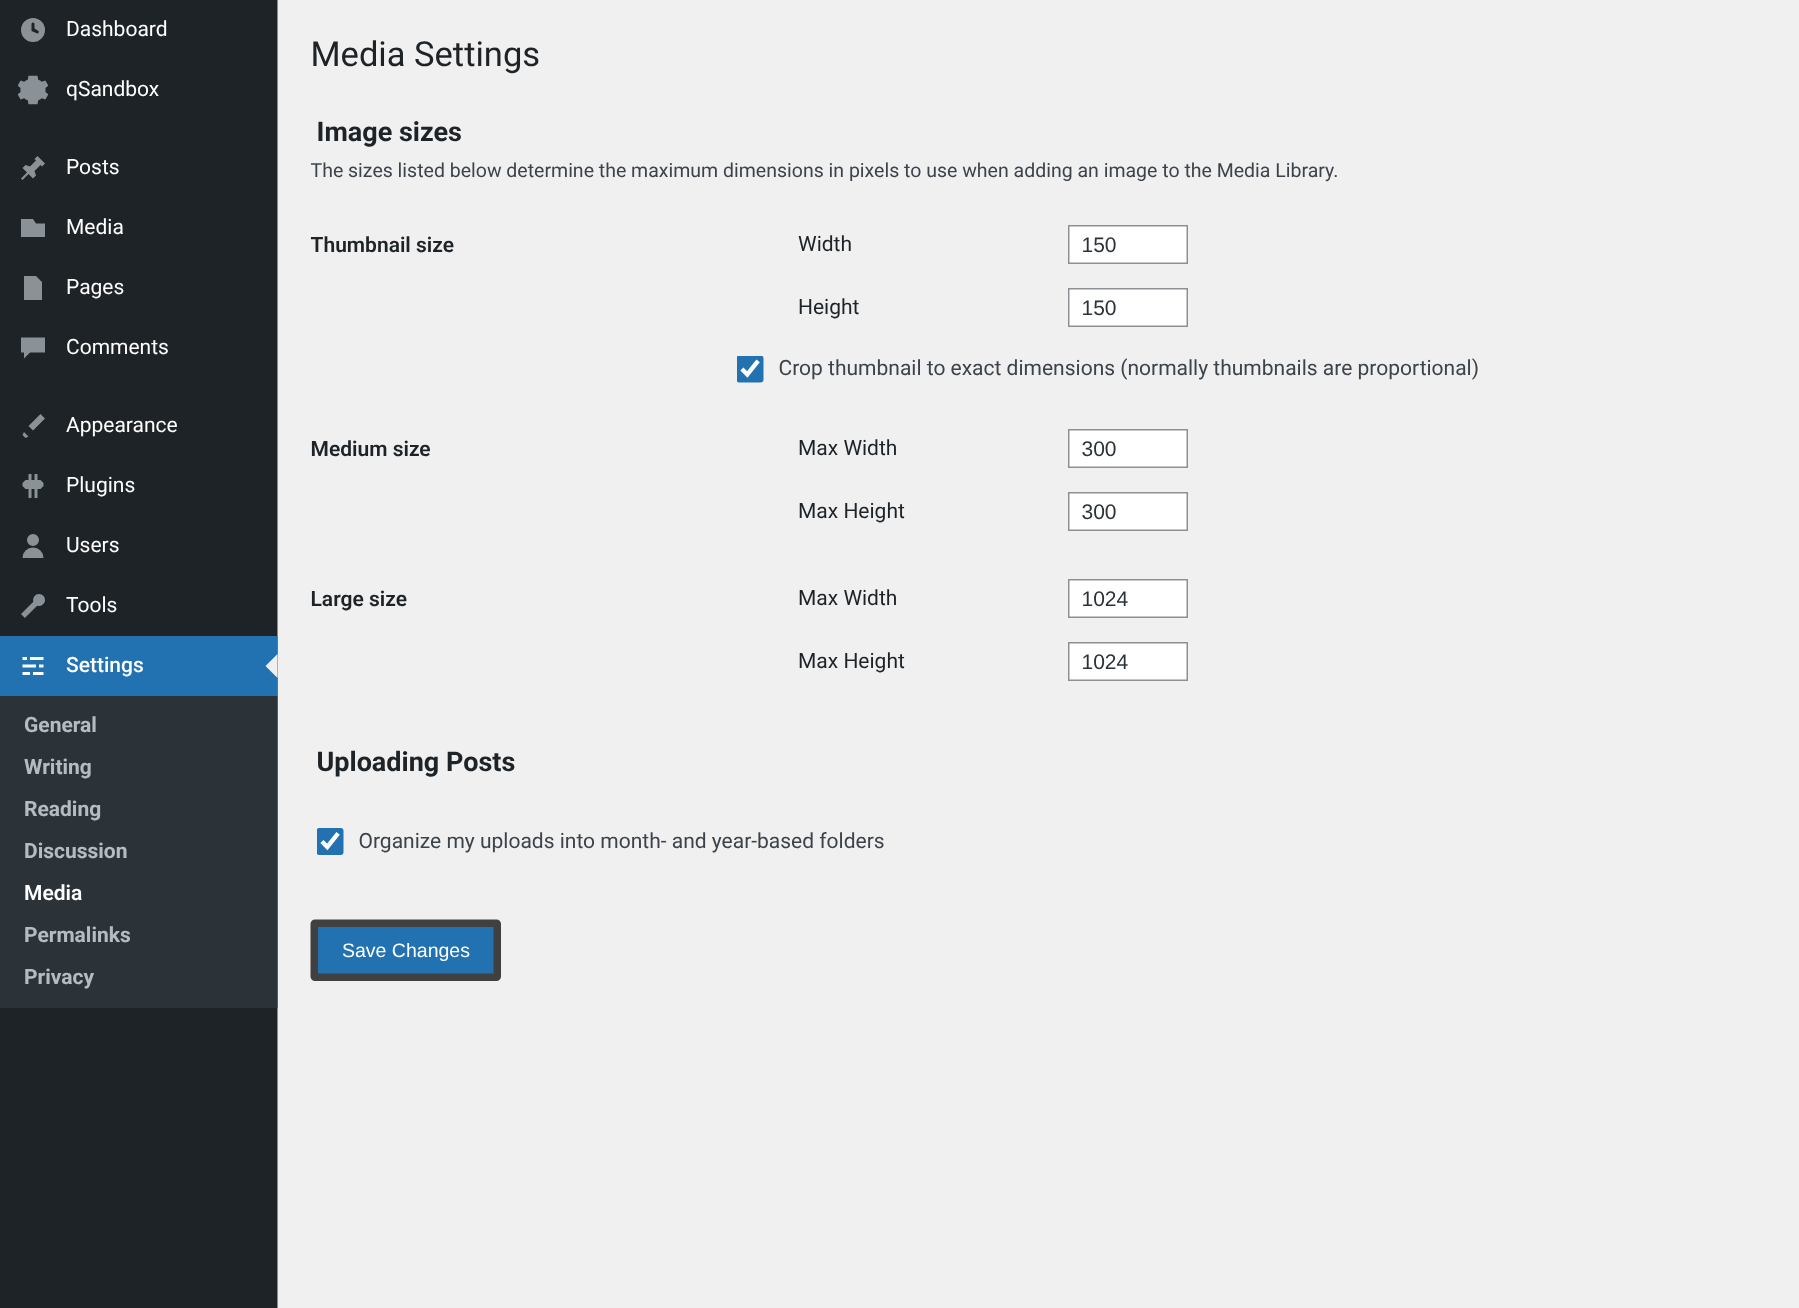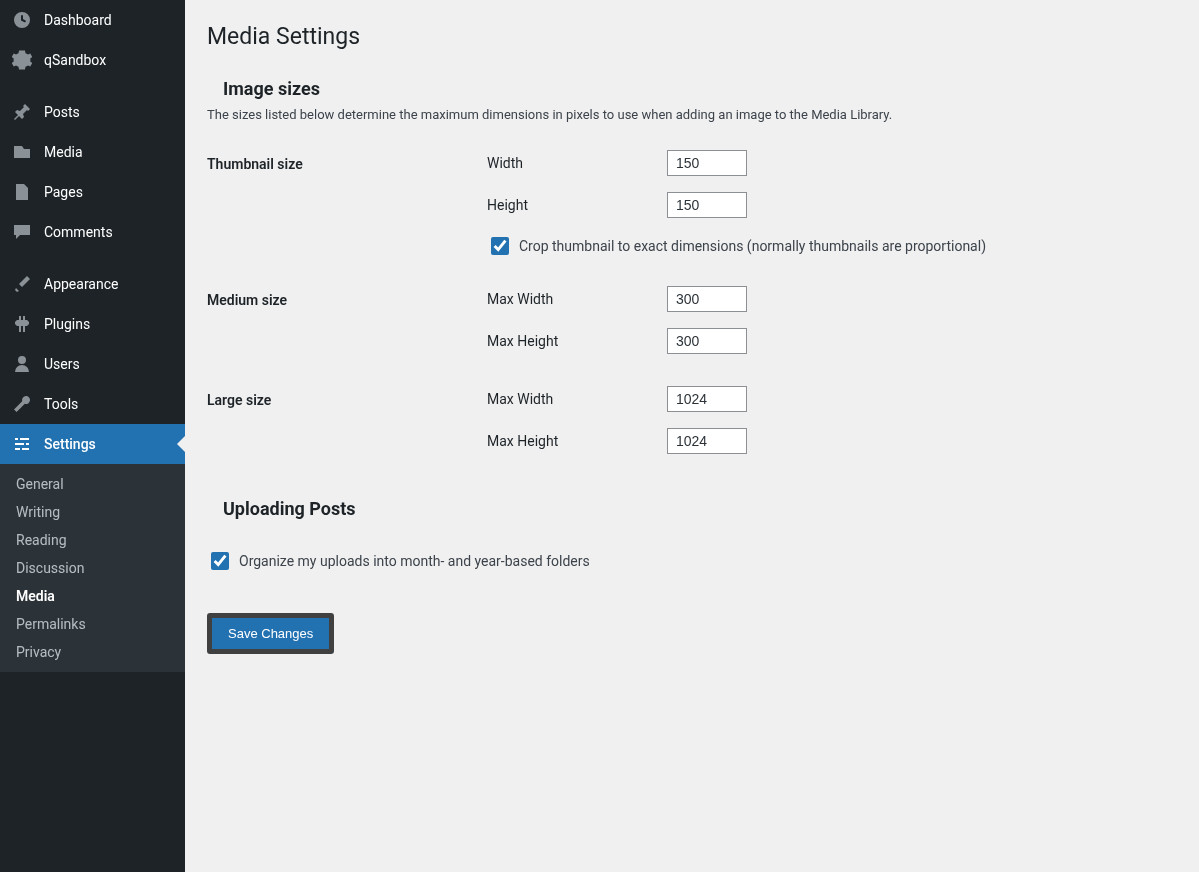--- a/index.html
+++ b/index.html
@@ -56,20 +56,21 @@
   .submenu {
     background:#2c3338;
     padding-top:6px;
     padding-bottom:6px;
   }
   .submenu-item {
     padding:6px 12px 6px 16px;
     color:rgba(240,246,252,0.7);
     font-size:14px;
     cursor:pointer;
+    font-weight:bold;
   }
   .submenu-item.current {
     color:#fff;
     font-weight:600;
   }
   
   .content {
     flex:1;
     padding:22px 22px 40px 22px;
     overflow:auto;
@@ -78,21 +79,21 @@
     font-size:23px;
     font-weight:400;
     margin:0 0 24px 0;
     color:#1d2327;
     padding:0;
     line-height:1.3;
   }
   h2.sect {
     font-size:18px;
     color:#1d2327;
-    margin:26px 0 4px 16px;
+    margin:26px 0 4px 4px;
   }
   p.desc {
     margin:8px 0 14px 0;
     color:#3c434a;
     font-size:13px;
   }
   table.form-table {
     border-collapse:collapse;
     width:100%;
     margin-top:14px;
@@ -113,20 +114,21 @@
   .field-row {
     display:flex;
     align-items:center;
     margin-bottom:16px;
   }
   .field-row:last-child { margin-bottom:4px; }
   .field-label {
     width:180px;
     font-size:14px;
     color:#1d2327;
+    margin-left:45px;
   }
   input[type=number] {
     width:80px;
     padding:4px 8px;
     font-size:14px;
     border:1px solid #8c8f94;
     border-radius:0;
     background:#fff;
     color:#2c3338;
   }

